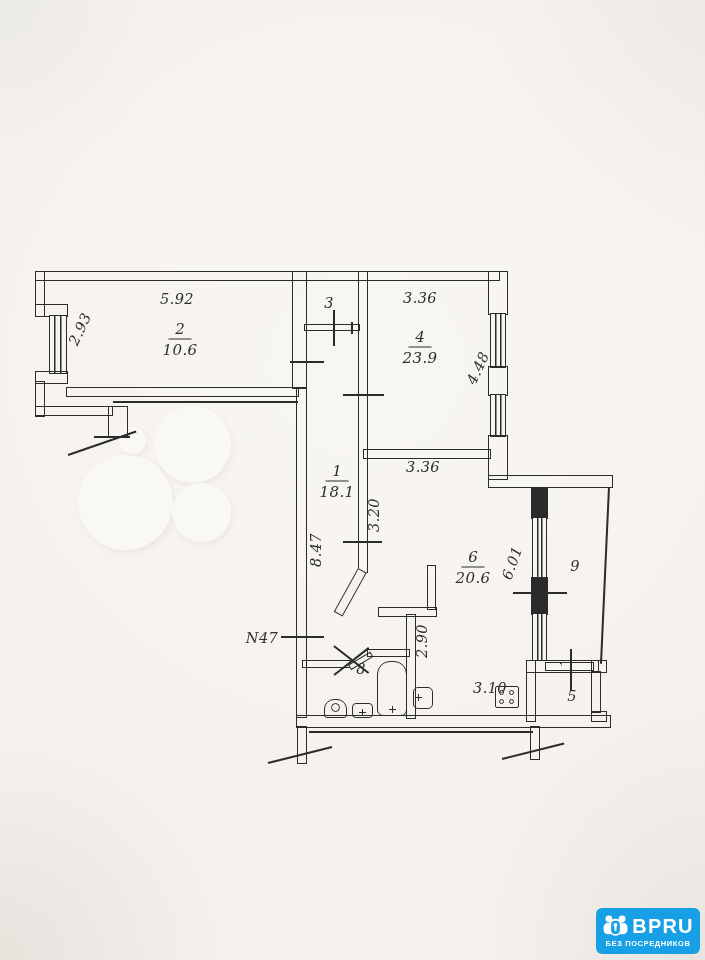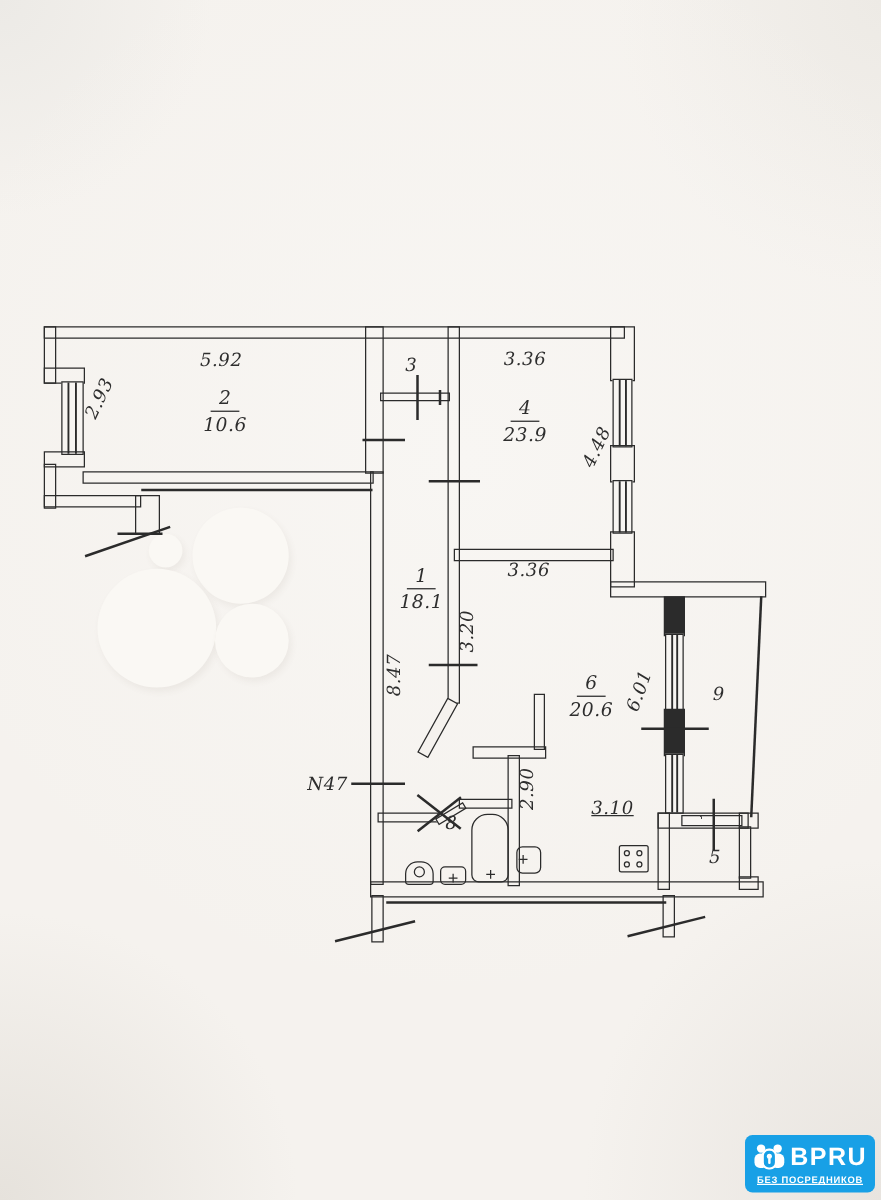--- a/index.html
+++ b/index.html
@@ -17,21 +17,21 @@
   
   .wm{position:absolute;z-index:1;}
   .wm-text{
     left:246px;top:400px;
     font:700 124px "Liberation Sans", sans-serif;line-height:1;letter-spacing:1px;
     color:#faf8f4;text-shadow:2px 3px 5px rgba(96,86,74,0.10);
     user-select:none;
   }
   .wm-circle{border-radius:50%;background:#faf8f4;box-shadow:2px 3px 6px rgba(96,86,74,0.07);}
   
-  .plan{position:absolute;inset:0;z-index:2;}
+  .plan{position:absolute;inset:0;z-index:2;margin-top:10px;}
   .wall{position:absolute;border:1.7px solid #2b2b2b;box-sizing:border-box;background:transparent;}
   .solid{position:absolute;background:#2b2b2b;}
   .line{position:absolute;background:#2b2b2b;}
   .diag{position:absolute;height:1.7px;background:#2b2b2b;transform-origin:left center;}
   .diagw{position:absolute;border:1.6px solid #2b2b2b;box-sizing:border-box;transform-origin:top left;background:#f5f2ee;}
   .window{position:absolute;border:1.5px solid #2b2b2b;box-sizing:border-box;background:#f7f5f2;
     background-image:linear-gradient(#2b2b2b,#2b2b2b),linear-gradient(#2b2b2b,#2b2b2b);
     background-size:1.5px 100%;background-position:31% 0,69% 0;background-repeat:no-repeat;}
   .window.hatch{background-image:repeating-linear-gradient(62deg, transparent 0 3.2px, #2b2b2b 3.2px 4.8px);}
   .fix{position:absolute;border:1.6px solid #2b2b2b;box-sizing:border-box;background:transparent;}
@@ -48,21 +48,21 @@
   .room-label{position:absolute;display:flex;flex-direction:column;align-items:center;
     transform:translate(-50%,-50%);color:#2e2e2e;}
   .rnum{font:italic 15px "DejaVu Serif",serif;border-bottom:1.6px solid #2b2b2b;padding:0 7px 1px;}
   .rarea{font:italic 15px "DejaVu Serif",serif;padding-top:1px;letter-spacing:0.4px;}
   
   .logo{position:absolute;left:596px;top:908px;width:104px;height:46px;z-index:5;
     background:#18a0e6;border-radius:6px;display:flex;flex-direction:column;
     align-items:center;justify-content:center;}
   .logo-row{display:flex;align-items:center;gap:3px;}
   .logo-brand{font:700 20px "Liberation Sans",sans-serif;color:#fff;letter-spacing:1.2px;line-height:1;}
-  .logo-tag{font:700 7.5px "Liberation Sans",sans-serif;color:#fff;letter-spacing:0.6px;margin-top:2px;text-decoration:underline;}
+  .logo-tag{font:700 7.5px "Liberation Sans",sans-serif;color:#fff;letter-spacing:0.6px;margin-top:2px;}
 </style>
 </head>
 <body>
 
 <div class="screen">
 
   <div class="wm wm-circle" style="left:119px;top:427px;width:27px;height:27px;"></div>
   <div class="wm wm-circle" style="left:154px;top:406px;width:77px;height:77px;"></div>
   <div class="wm wm-circle" style="left:78px;top:455px;width:95px;height:95px;"></div>
   <div class="wm wm-circle" style="left:172px;top:483px;width:59px;height:59px;"></div>
@@ -153,21 +153,21 @@
 
     <div class="dim" style="left:177px;top:289px;">5.92</div>
     <div class="dim r65" style="left:80px;top:319px;">2.93</div>
     <div class="dim" style="left:420px;top:288px;">3.36</div>
     <div class="dim r65" style="left:478px;top:358px;">4.48</div>
     <div class="dim" style="left:423px;top:457px;">3.36</div>
     <div class="dim r90" style="left:374px;top:505px;">3.20</div>
     <div class="dim r90" style="left:316px;top:540px;">8.47</div>
     <div class="dim r70" style="left:512px;top:553px;">6.01</div>
     <div class="dim r90" style="left:422px;top:631px;">2.90</div>
-    <div class="dim" style="left:490px;top:647px;text-decoration:underline;">3.10</div>
+    <div class="dim" style="left:490px;top:678px;">3.10</div>
 
     <div class="room-label" style="left:180px;top:329px;">
       <span class="rnum">2</span>
       <span class="rarea">10.6</span>
     </div>
     <div class="room-label" style="left:420px;top:337px;">
       <span class="rnum">4</span>
       <span class="rarea">23.9</span>
     </div>
     <div class="room-label" style="left:337px;top:471px;">

